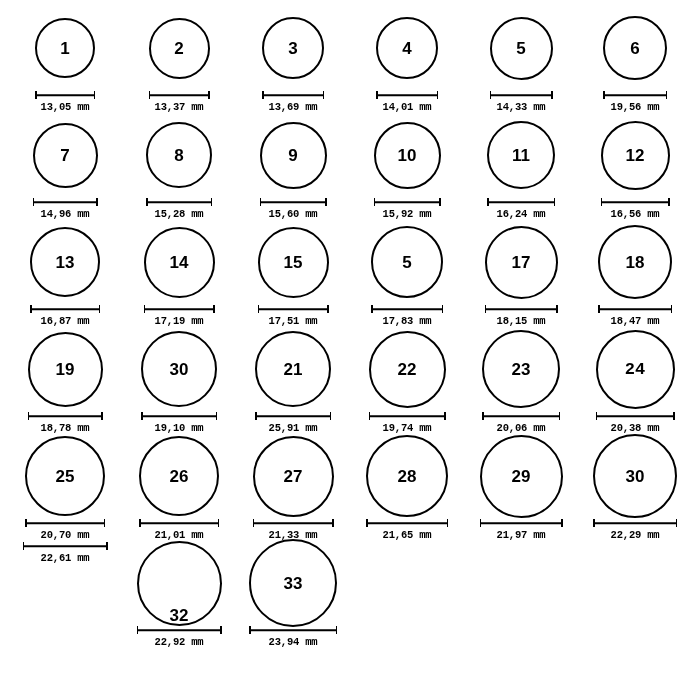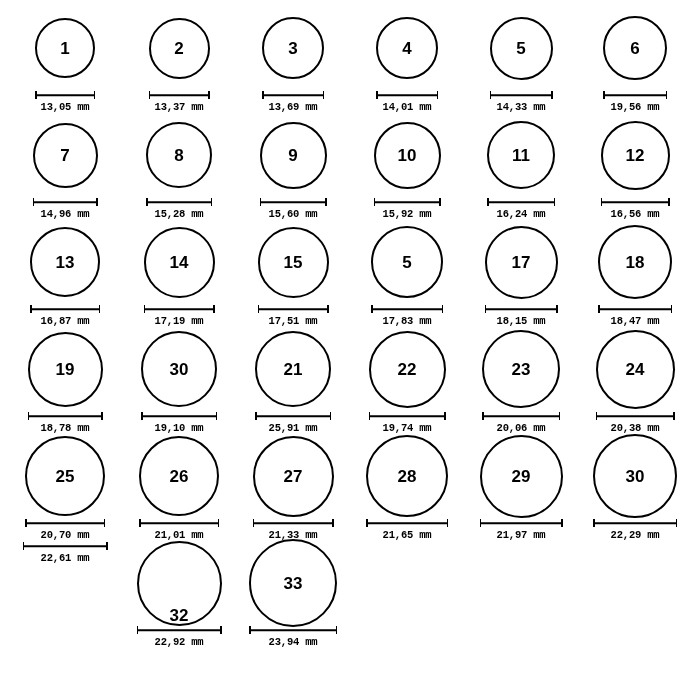--- a/index.html
+++ b/index.html
@@ -448,21 +448,21 @@
           <div class="ring-bar" style="width: 78px;">
             <div class="bar-line"></div>
             <div class="cap left"></div>
             <div class="cap right"></div>
           </div>
           <div class="ring-label">20,06 mm</div>
         </div>
       </div>
       <div class="ring-cell">
         <div class="ring-circle-wrap">
-          <div class="ring-circle" style="width: 79px; height: 79px;">
+          <div class="ring-circle" style="width: 79px; height: 79px; font-family: Liberation Mono, monospace;">
             <span class="ring-number">24</span>
           </div>
         </div>
         <div class="ring-measure">
           <div class="ring-bar" style="width: 79px;">
             <div class="bar-line"></div>
             <div class="cap left"></div>
             <div class="cap right"></div>
           </div>
           <div class="ring-label">20,38 mm</div>

